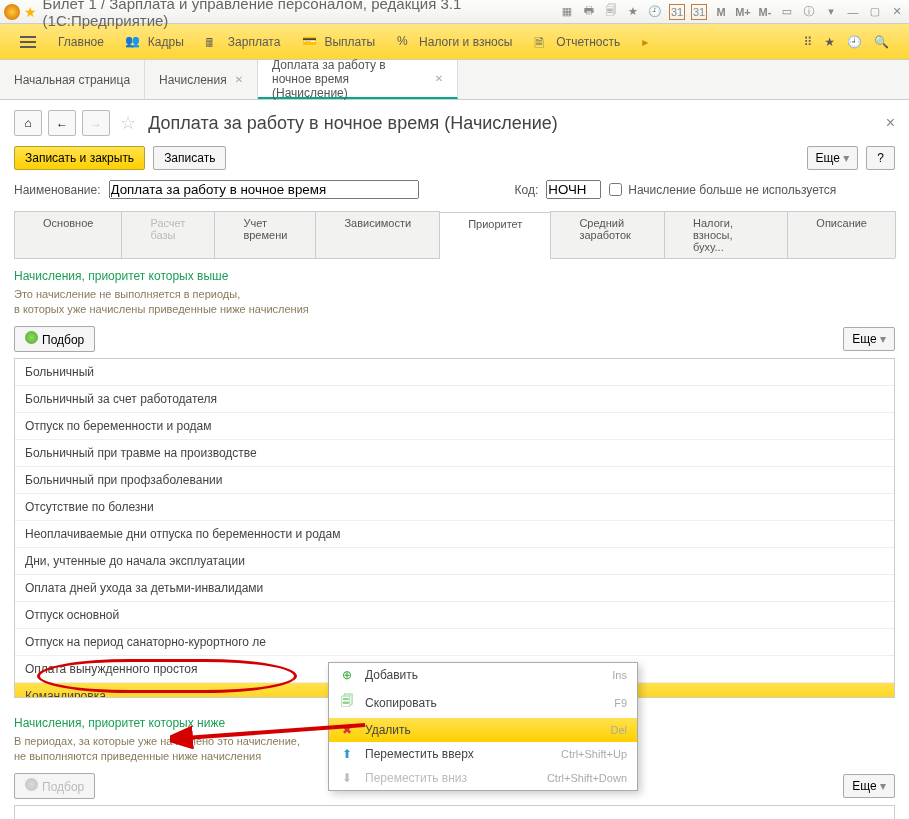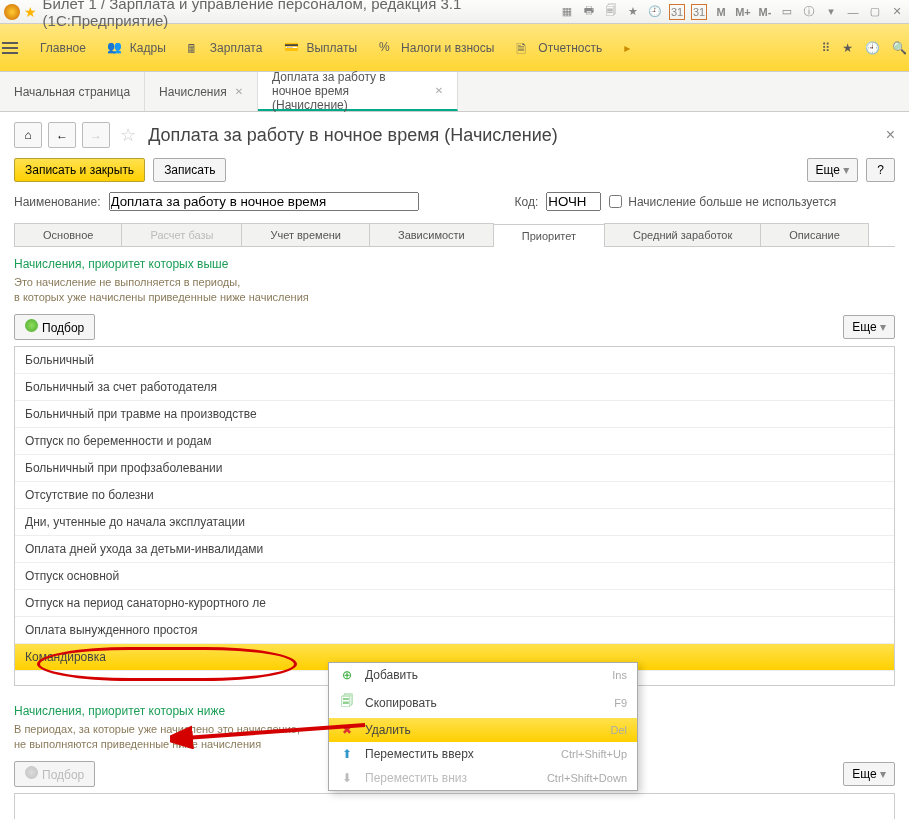--- a/index.html
+++ b/index.html
@@ -9,21 +9,21 @@
 .titlebar { height: 24px; background: linear-gradient(#fdfdfc,#f0f0ed); border-bottom: 1px solid #ccc; display: flex; align-items: center; padding: 0 4px; }
 .titlebar .logo { width: 16px; height: 16px; border-radius: 50%; background: radial-gradient(#ffcc33,#cc6600); margin-right: 4px; }
 .titlebar .star { color: #ffb400; margin-right: 6px; font-size: 14px; }
 .titlebar .title { color: #666; flex: 1; font-size: 15px; }
 .titlebar .ticons { display: flex; gap: 6px; align-items: center; }
 .titlebar .ticons span { width: 16px; height: 16px; display: inline-flex; align-items: center; justify-content: center; color: #888; font-size: 11px; cursor: pointer; }
 .titlebar .m { font-weight: bold; color: #999; }
 .titlebar .cal { border: 1px solid #cc7733; color: #cc7733; font-size: 9px; }
 
 
-.menubar { height: 48px; background: linear-gradient(#ffe680,#ffd633); display: flex; align-items: center; padding: 0 2px; gap: 22px; border-bottom: 1px solid #ccc; }
+.menubar { height: 36px; background: linear-gradient(#ffe680,#ffd633); display: flex; align-items: center; padding: 0 20px; gap: 22px; border-bottom: 1px solid #ccc; }
 .menubar .menuitem { display: flex; align-items: center; gap: 6px; color: #5a5a5a; cursor: pointer; font-size: 12px; }
 .menubar .menuitem .ic { width: 16px; height: 16px; display: inline-block; }
 .menubar .spacer { flex: 1; }
 .menubar .ricons { display: flex; gap: 12px; align-items: center; color: #5a5a5a; }
 .burger { width: 16px; height: 12px; border-top: 2px solid #5a5a5a; border-bottom: 2px solid #5a5a5a; position: relative; }
 .burger:before { content:""; position:absolute; top:3px; left:0; right:0; height:2px; background:#5a5a5a; }
 
 
 .tabstrip { height: 40px; background: #f5f5f3; display: flex; border-bottom: 1px solid #ccc; }
 .tabstrip .tab { padding: 6px 14px; border-right: 1px solid #ddd; display: flex; align-items: center; gap: 8px; cursor: pointer; color: #555; max-width: 200px; }
@@ -192,41 +192,43 @@
     </label>
   </div>
 
   <div class="innertabs">
     <div class="itab">Основное</div>
     <div class="itab disabled">Расчет базы</div>
     <div class="itab">Учет времени</div>
     <div class="itab">Зависимости</div>
     <div class="itab active">Приоритет</div>
     <div class="itab">Средний заработок</div>
+    <div class="itab">Налоги, взносы, буху...</div>
     <div class="itab">Описание</div>
   </div>
 
   <div class="cols">
     <div class="col">
       <h3>Начисления, приоритет которых выше</h3>
       <div class="desc">
         <span>Это начисление не выполняется в периоды,</span><br><span>в которых уже начислены приведенные ниже начисления</span>
       </div>
       <div class="colhead">
         <button class="btn"><span class="plus"></span><span>Подбор</span></button>
         <span style="flex:1"></span>
         <button class="btn btn-more">Еще</button>
       </div>
       <div class="list" id="leftlist">
           <div class="row">Больничный</div>
           <div class="row">Больничный за счет работодателя</div>
+          <div class="row">Отпуск по беременности и родам</div>
           <div class="row">Больничный при травме на производстве</div>
-          <div class="row">Отпуск по беременности и родам</div>
           <div class="row">Больничный при профзаболевании</div>
           <div class="row">Отсутствие по болезни</div>
+          <div class="row">Неоплачиваемые дни отпуска по беременности и родам</div>
           <div class="row">Дни, учтенные до начала эксплуатации</div>
           <div class="row">Оплата дней ухода за детьми-инвалидами</div>
           <div class="row">Отпуск основной</div>
           <div class="row">Отпуск на период санаторно-курортного ле</div>
           <div class="row">Оплата вынужденного простоя</div>
           <div class="row sel">Командировка</div>
           <div class="redcircle" style="left: 22px; bottom: 4px; width: 260px; height: 34px;"></div>
         </div>
     </div>
 

